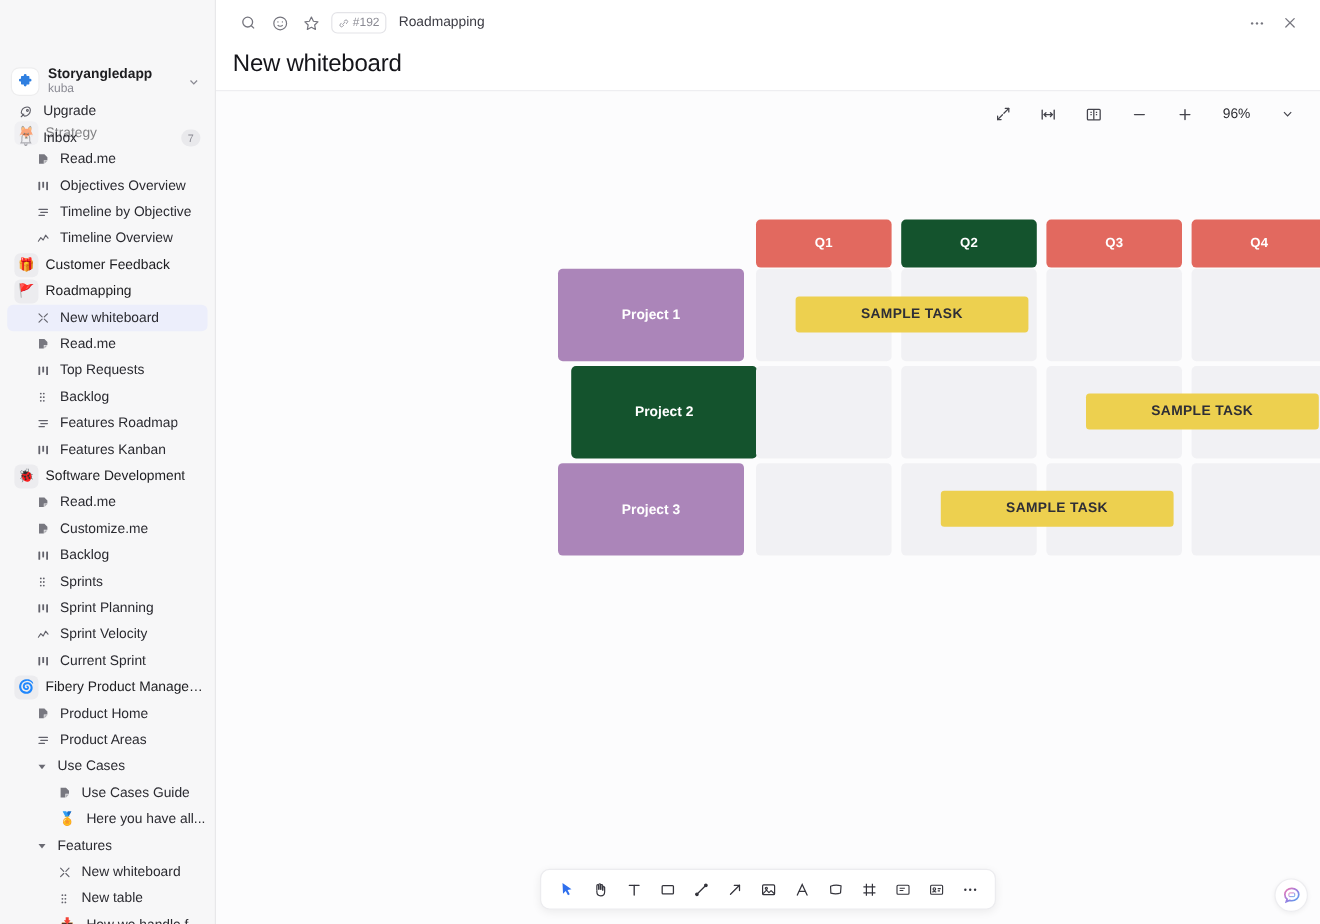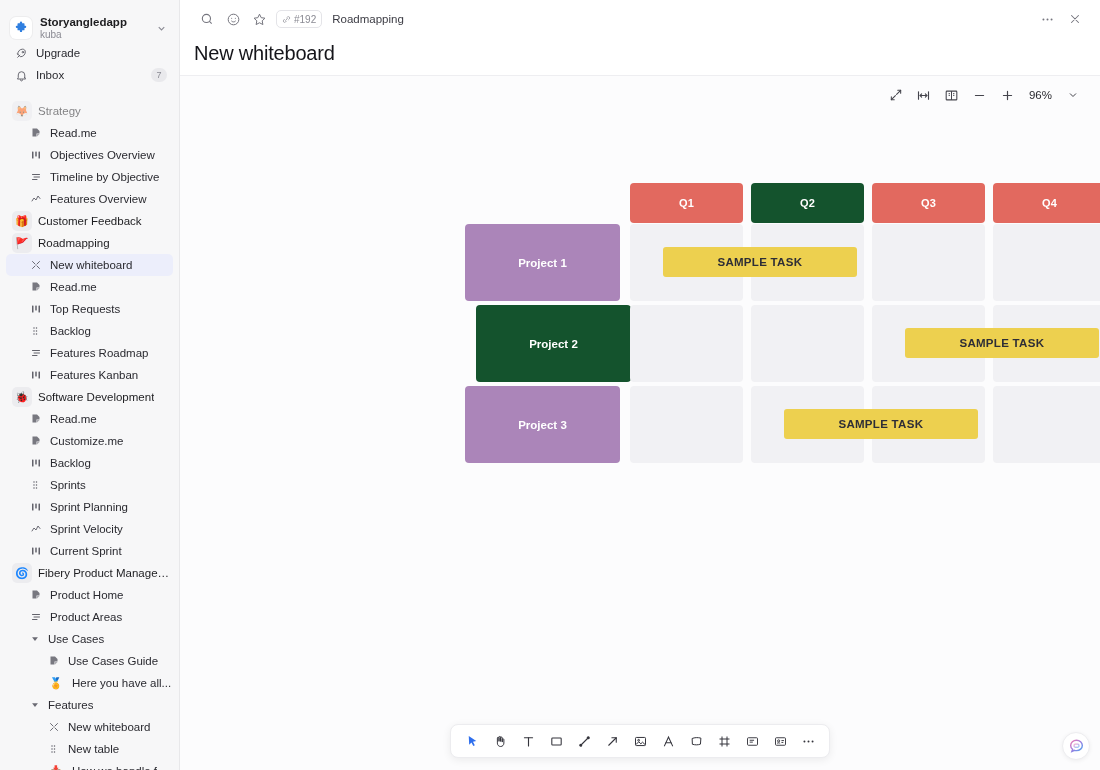--- a/index.html
+++ b/index.html
@@ -17,20 +17,21 @@
     background: #f7f7f8;
     border-right: 1px solid #e8e8ea;
     position: relative;
     overflow: hidden;
     flex: 0 0 180px;
   }
   .ws-header {
     display: flex; align-items: center;
     padding: 20px 10px 6px 10px;
     height: 42px;
+    margin-top: 40px;
   }
   .ws-logo {
     width: 22px; height: 22px; border-radius: 6px;
     background: #ffffff;
     display: flex; align-items: center; justify-content: center;
     flex: 0 0 22px;
     box-shadow: 0 0 0 1px rgba(0,0,0,0.04);
   }
   .ws-text { margin-left: 8px; flex: 1 1 auto; min-width: 0; }
   .ws-name {
@@ -110,21 +111,21 @@
   .wb-title { font-size: 20px; font-weight: 400; color: #15151a; letter-spacing: -0.2px; }
 
   .canvas-wrap {
     flex: 1 1 auto; position: relative;
     background: #fcfcfd; margin: 0 0 0 0;
     border-top: 1px solid #eeeef1;
     overflow: hidden;
   }
   .zoombar {
     position: absolute; top: 6px; right: 14px;
-    display: flex; align-items: center; gap: 2px; z-index: 6;
+    display: flex; align-items: center; gap: 12px; z-index: 6;
   }
   .zb-ico { width: 26px; height: 26px; display: flex; align-items: center; justify-content: center; color: #44444c; cursor: pointer; border-radius: 5px; }
   .zb-pct { font-size: 11.5px; color: #2a2a30; padding: 0 6px; cursor: pointer; }
 
   
   .board { position: absolute; left: 0; top: 0; width: 100%; height: 100%; }
   .cell-head {
     position: absolute; background: #e2695f; border-radius: 4px;
     display: flex; align-items: center; justify-content: center;
     color: #ffffff; font-size: 11px; font-weight: 700; letter-spacing: 0.2px;
@@ -249,21 +250,21 @@
             </svg>
           </span>
           <span class="t-lbl">Timeline by Objective</span>
         </div>
         <div class="tree-row lvl1">
           <span class="t-ico">
             <svg width="12" height="12" viewBox="0 0 24 24" fill="none" stroke="currentColor" stroke-width="1.9" stroke-linecap="round" stroke-linejoin="round">
               <path d="M4 16l4-6 4 4 4-8 4 5"></path>
             </svg>
           </span>
-          <span class="t-lbl">Features Overview</span>
+          <span class="t-lbl">Timeline Overview</span>
         </div>
         <div class="tree-row lvl0">
           <span class="t-emoji">🎁</span>
           <span class="t-lbl bold">Customer Feedback</span>
         </div>
         <div class="tree-row lvl0">
           <span class="t-emoji">🚩</span>
           <span class="t-lbl bold">Roadmapping</span>
         </div>
         <div class="tree-row lvl1 selected">

